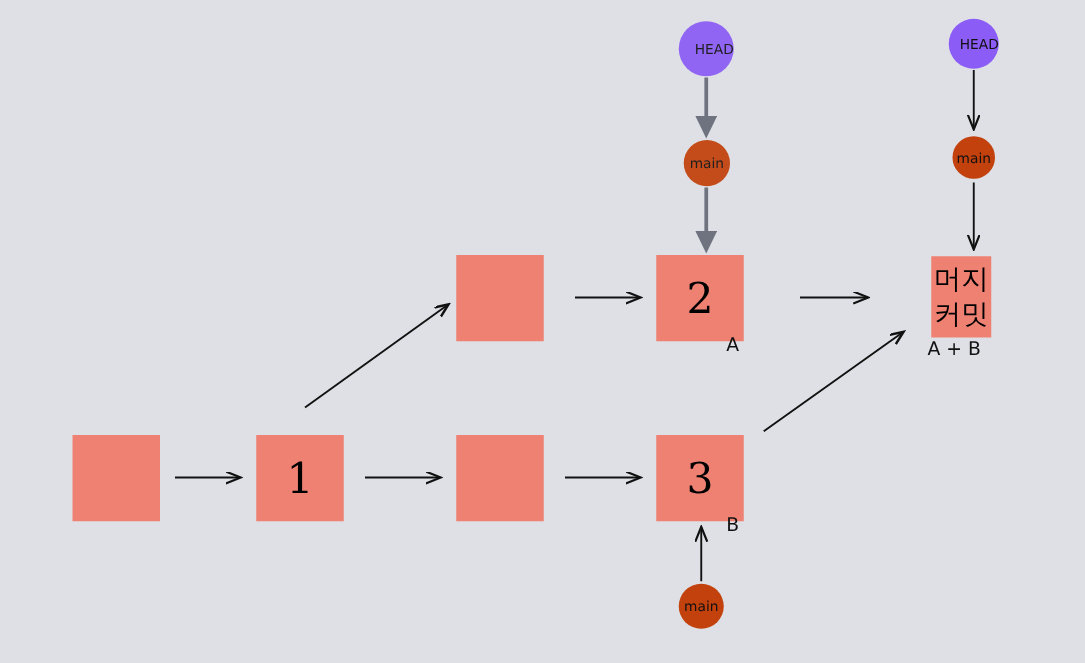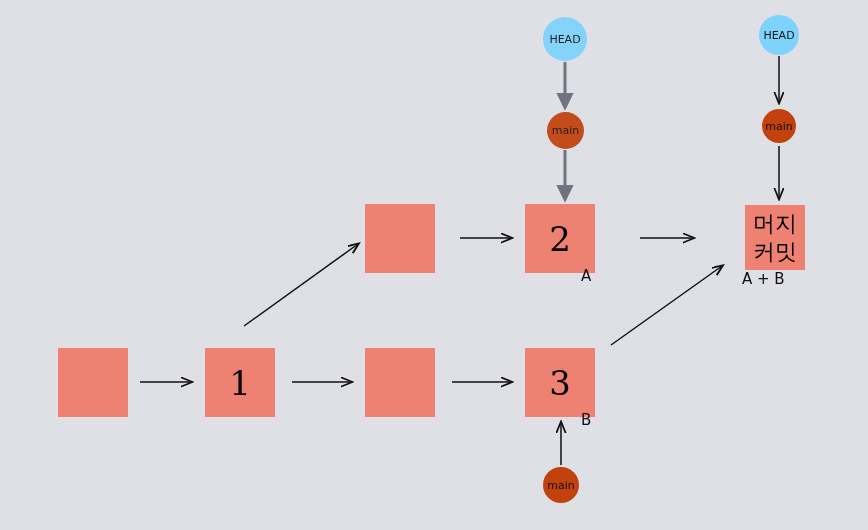--- a/index.html
+++ b/index.html
@@ -56,21 +56,21 @@
   .node-circle {
     position: absolute;
     border-radius: 50%;
     display: flex;
     align-items: center;
     justify-content: center;
     color: #111;
     font-family: "DejaVu Sans", "Liberation Sans", sans-serif;
     white-space: nowrap;
   }
-  .head-circle { background: #7dd3fc; }
+  .head-circle { background: #8b5cf6; justify-content: flex-end; }
   .main-circle { background: #c2410c; }
   .node-label-head { font-size: 11px; }
   .node-label-main { font-size: 11px; }
   .soft { opacity: 0.93; filter: blur(0.35px); }
 </style>
 </head>
 <body>
 
 <div id="stage">
 
@@ -128,21 +128,21 @@
 
   <div class="commit-box" style="left:365px; top:204px; width:70px; height:69px;">
     <span class="commit-num"></span>
   </div>
 
   <div class="commit-box" style="left:525px; top:204px; width:70px; height:69px;">
     <span class="commit-num">2</span>
   </div>
   <span class="corner-label" style="left:581px; top:267px;">A</span>
 
-  <div class="commit-box" style="left:745px; top:205px; width:60px; height:65px; flex-direction:column;">
+  <div class="commit-box" style="left:745px; top:205px; width:48px; height:65px; flex-direction:column;">
     <span class="merge-text">머지</span>
     <span class="merge-text">커밋</span>
   </div>
   <span class="corner-label" style="left:742px; top:270px;">A + B</span>
 
   <div class="node-circle head-circle soft" style="left:543px; top:17px; width:44px; height:44px;">
     <span class="node-label-head">HEAD</span>
   </div>
 
   <div class="node-circle main-circle soft" style="left:547px; top:112px; width:37px; height:37px;">

